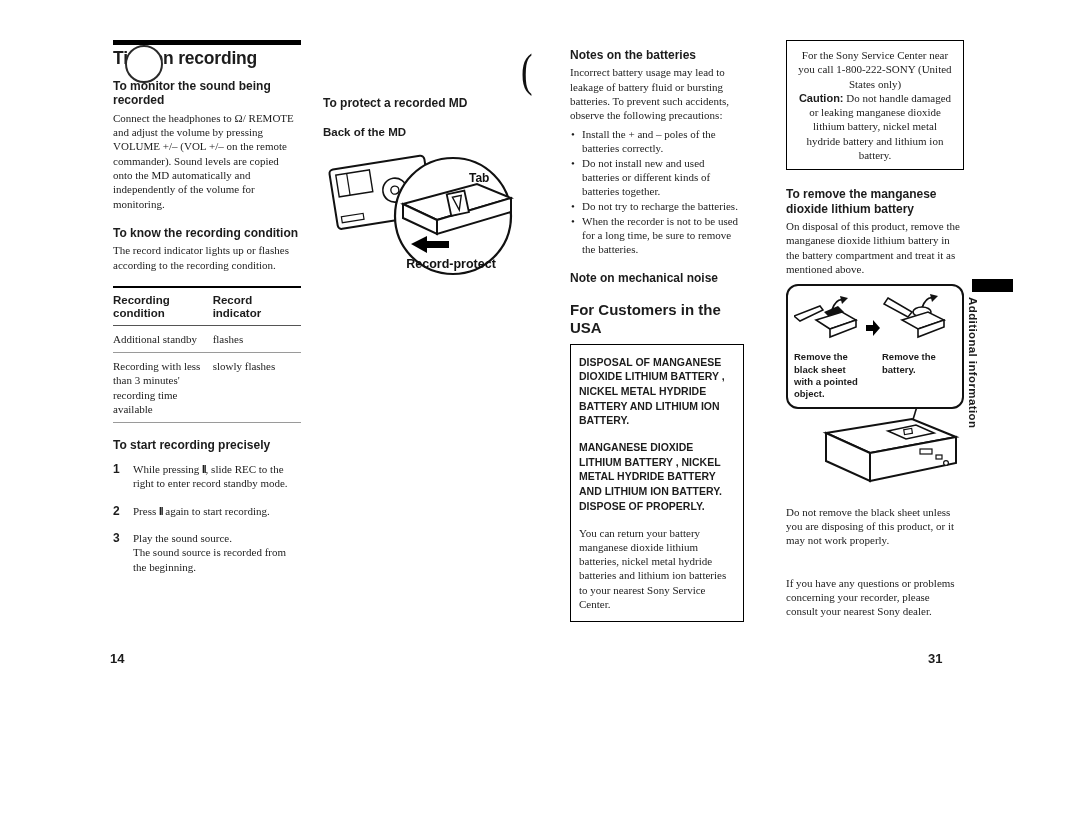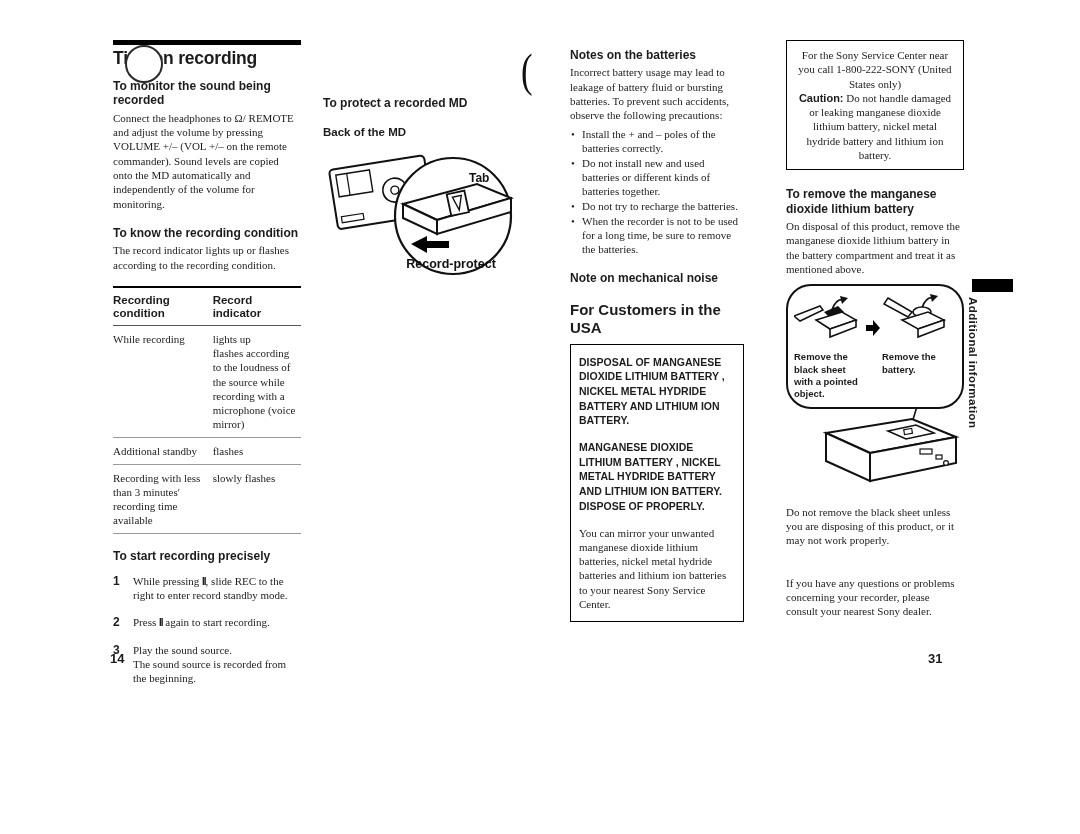--- a/index.html
+++ b/index.html
@@ -43,21 +43,21 @@
 
   .fig-caption { font:bold 11.5px "Liberation Sans", sans-serif; margin:16px 0 4px; }
 
   .usa-box { border:1.5px solid #000; padding:10px 8px 8px; margin-top:7px; }
   .usa-caps { font:bold 10.5px/1.4 "Liberation Sans", sans-serif; margin:0 0 12px; white-space:pre-line; }
   .usa-body { font:11px/1.3 "Liberation Serif", serif; margin:0 0 2px; }
   .bold-lbl { font-family:"Liberation Sans", sans-serif; font-weight:bold; }
 
   .svc-box { border:1.2px solid #000; padding:7px 8px; font:11px/1.3 "Liberation Serif", serif;text-align:center; }
 
-  .fig-box { border:2px solid #111; border-radius:25px; padding:8px 6px 6px; margin-top:8px; background:#fff; position:relative; z-index:2; }
+  .fig-box { border:2px solid #111; border-radius:12px; padding:8px 6px 6px; margin-top:8px; background:#fff; position:relative; z-index:2; }
   .fig-cols { display:flex; align-items:flex-start; }
   .fig-col { width:72px; }
   .fig-col.right { margin-left:2px; }
   .fig-arrow { flex:none; margin-top:26px; }
   .fig-label { font:bold 9.5px/1.3 "Liberation Sans", sans-serif; margin-top:5px; }
   .device-wrap { margin:-6px 0 0 14px; position:relative; z-index:1; }
 
   .page-num { position:absolute; font:bold 13px "Liberation Sans", sans-serif; }
   .page-num.left { left:110px; top:651px; }
   .page-num.right { left:928px; top:651px; }
@@ -94,25 +94,20 @@
     <p class="body">The record indicator lights up or flashes according to the recording condition.</p>
 
     <table class="rec-table">
       <thead>
         <tr>
           <th class="c1">Recording condition</th>
           <th>Record indicator</th>
         </tr>
       </thead>
       <tbody>
-        <tr>
-          <td class="c1">While recording</td>
-          <td>lights up
-flashes according to the loudness of the source while recording with a microphone (voice mirror)</td>
-        </tr>
         <tr>
           <td class="c1">Additional standby</td>
           <td>flashes</td>
         </tr>
         <tr>
           <td class="c1">Recording with less than 3 minutes' recording time available</td>
           <td>slowly flashes</td>
         </tr>
       </tbody>
     </table>
@@ -182,21 +177,21 @@
       <li>When the recorder is not to be used for a long time, be sure to remove the batteries.</li>
     </ul>
 
     <h2 class="h2">Note on mechanical noise</h2>
 
     <h2 class="h2" style="font-size:15px;">For Customers in the USA</h2>
     <div class="usa-box">
       <p class="usa-caps">DISPOSAL OF MANGANESE DIOXIDE LITHIUM BATTERY , NICKEL METAL HYDRIDE BATTERY AND LITHIUM ION BATTERY.</p>
       <p class="usa-caps">MANGANESE DIOXIDE LITHIUM BATTERY , NICKEL METAL HYDRIDE BATTERY AND LITHIUM ION BATTERY.
 DISPOSE OF PROPERLY.</p>
-      <p class="usa-body">You can mirror your unwanted manganese dioxide lithium batteries, nickel metal hydride batteries and lithium ion batteries to your nearest Sony Service Center.</p>
+      <p class="usa-body">You can return your battery manganese dioxide lithium batteries, nickel metal hydride batteries and lithium ion batteries to your nearest Sony Service Center.</p>
     </div>
   </section>
 
   <section class="col col4">
     <div class="svc-box">
       <span>For the Sony Service Center near you call 1-800-222-SONY (United States only)</span><br>
       <span class="bold-lbl">Caution:</span><span> Do not handle damaged or leaking manganese dioxide lithium battery, nickel metal hydride battery and lithium ion battery.</span>
     </div>
 
     <h2 class="h2" style="margin-top:17px;">To remove the manganese dioxide lithium battery</h2>

